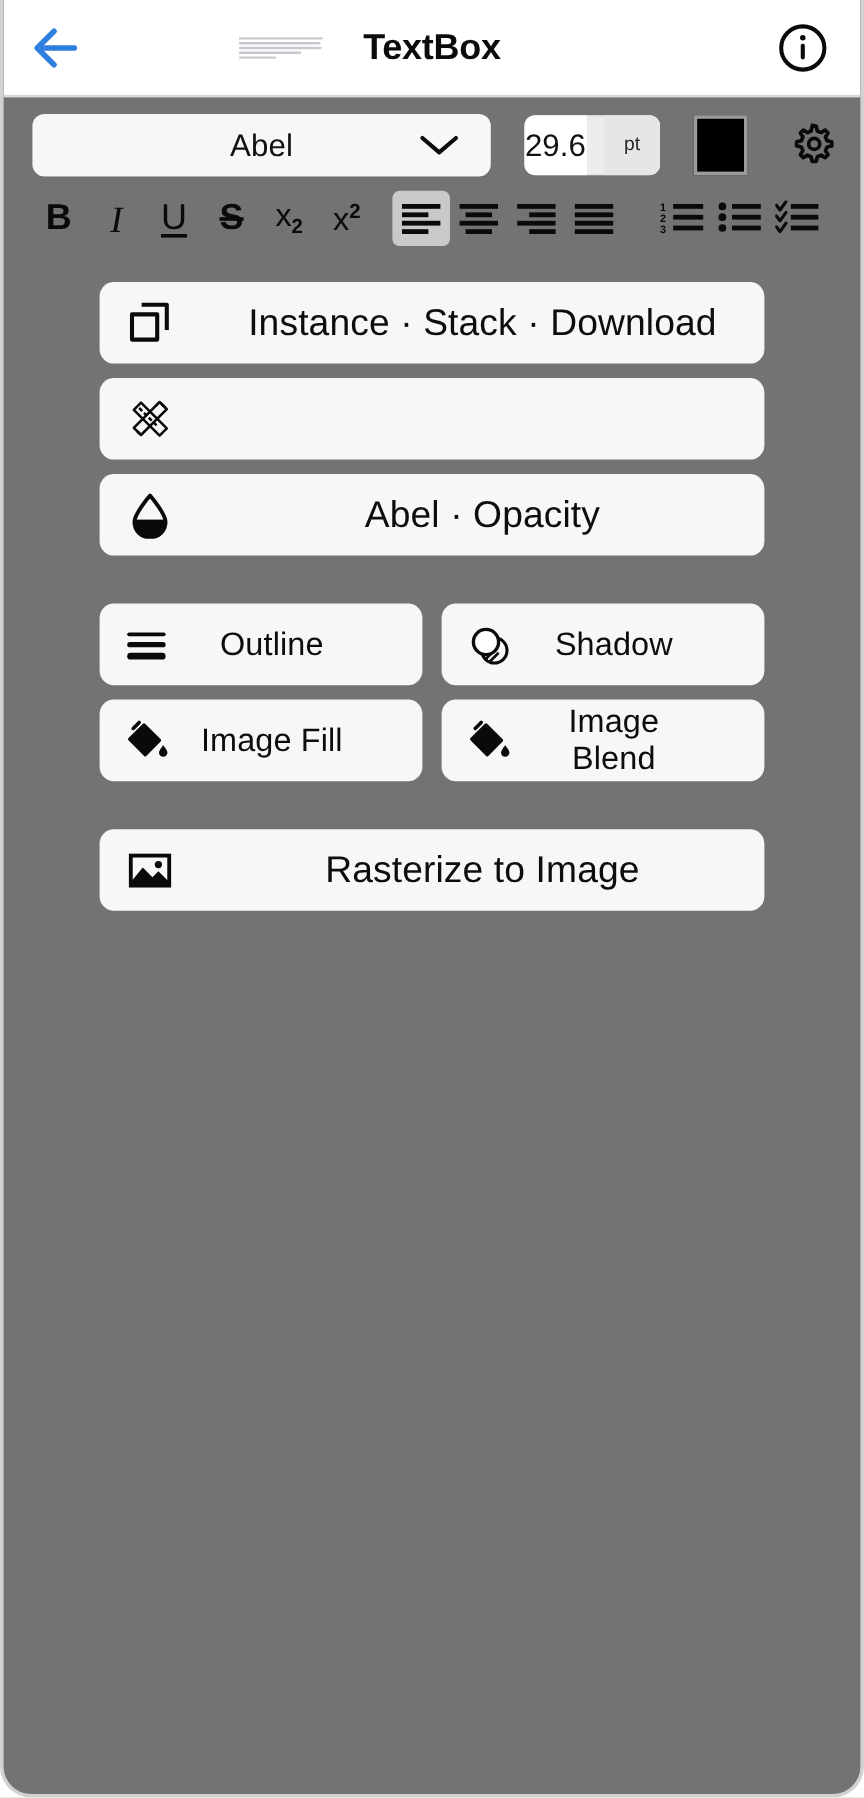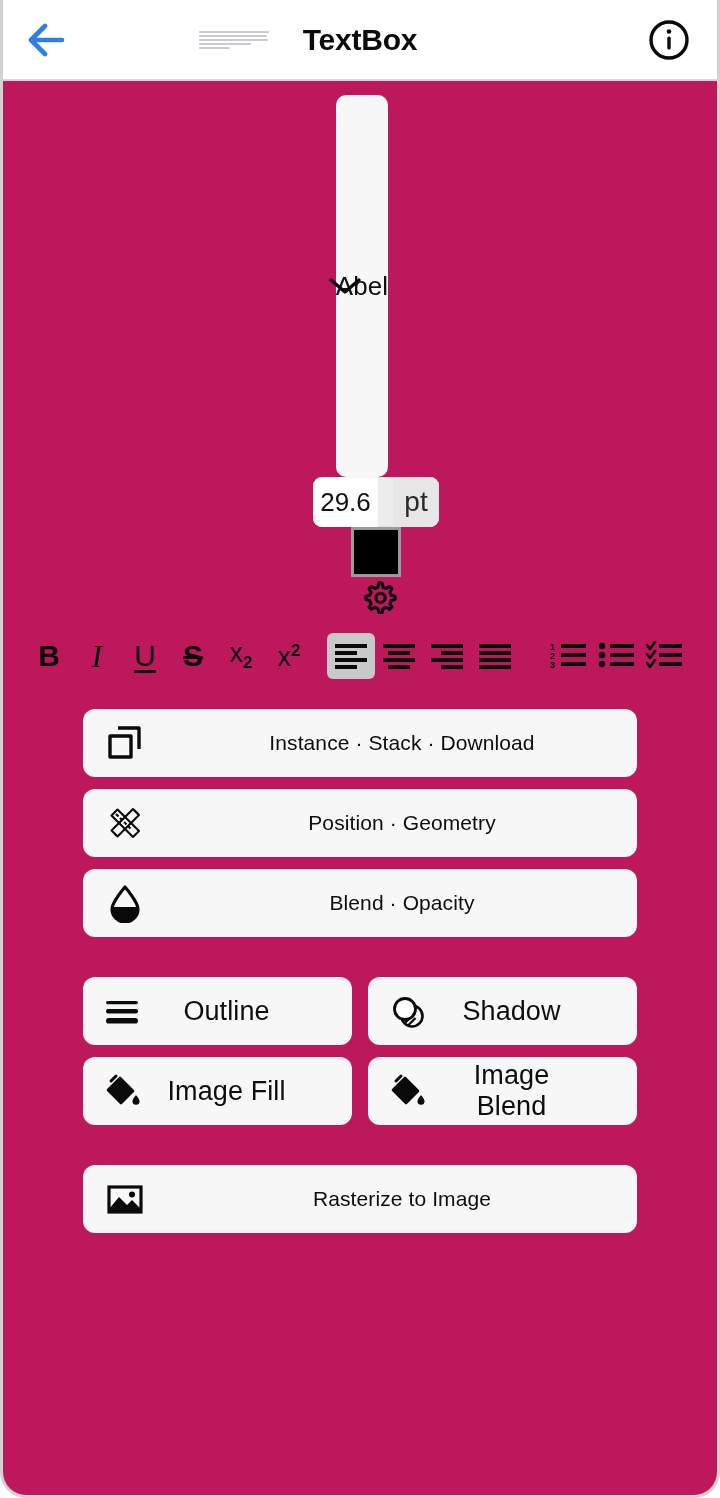--- a/index.html
+++ b/index.html
@@ -5,21 +5,21 @@
   * { box-sizing: border-box; margin: 0; padding: 0; }
   html, body {
     width: 720px; height: 1498px;
     font-family: "Liberation Sans", sans-serif;
     background: #ffffff;
     overflow: hidden;
   }
   #screen {
     position: relative;
     width: 720px; height: 1498px;
-    background: #be185d;
+    background: #737373;
     border-left: 3px solid #d2d2d2;
     border-right: 3px solid #d2d2d2;
     border-bottom: 3px solid #d2d2d2;
     border-radius: 0 0 26px 26px;
     overflow: hidden;
   }
 
   
   .header {
     position: relative;
@@ -58,21 +58,20 @@
     width: 56px; height: 56px;
     display: flex; align-items: center; justify-content: center;
     cursor: pointer;
   }
 
   
   .font-row {
     display: flex; align-items: center;
     padding: 14px 20px 8px 24px;
     gap: 0;
-    flex-direction: column;
   }
   .font-select {
     flex: 0 0 382px; height: 52px;
     background: #f7f7f7; border-radius: 10px;
     display: flex; align-items: center; justify-content: center;
     position: relative; cursor: pointer;
     box-shadow: 0 1px 1px rgba(0,0,0,0.05);
   }
   .font-select .fname {
     font-size: 26px; color: #111; letter-spacing: 0.1px;
@@ -89,21 +88,21 @@
   }
   .size-value {
     flex: 1 1 auto; background: #ffffff;
     display: flex; align-items: center; justify-content: center;
     font-size: 26px; color: #111; border-radius: 9px 0 0 9px;
     cursor: text;
   }
   .size-unit {
     flex: 0 0 46px; background: #e6e6e6;
     display: flex; align-items: center; justify-content: center;
-    font-size: 28px; color: #2a2a2a; margin-left: 15px;
+    font-size: 16px; color: #2a2a2a; margin-left: 15px;
   }
   .color-swatch {
     margin-left: 28px;
     width: 50px; height: 50px;
     background: #000000;
     border: 3px solid #9b9b9b;
     cursor: pointer;
   }
   .gear-btn {
     margin-left: 34px; width: 44px; height: 44px;
@@ -141,21 +140,21 @@
     height: 68px; background: #f7f7f7; border-radius: 12px;
     display: flex; align-items: center; cursor: pointer;
     margin-bottom: 12px; position: relative;
   }
   .card .cicon {
     width: 84px; flex: 0 0 84px;
     display: flex; align-items: center; justify-content: center;
   }
   .card .clabel {
     flex: 1 1 auto; text-align: center;
-    font-size: 21px; color: #0d0d0d; letter-spacing: 0.1px;
+    font-size: 31px; color: #0d0d0d; letter-spacing: 0.1px;
   }
   .group-gap { height: 28px; }
 
   .grid2 { display: flex; gap: 16px; margin-bottom: 12px; }
   .grid2 .card { flex: 1 1 0; margin-bottom: 0; }
   .grid2 .card .cicon { width: 78px; flex: 0 0 78px; }
   .grid2 .card .clabel { padding-right: 60px; font-size: 27px; }
 
   svg { display: block; }
 </style>
@@ -349,36 +348,35 @@
         <svg width="40" height="40" viewBox="0 0 40 40">
           <g stroke="#0a0a0a" stroke-width="2.1" fill="none" stroke-linejoin="round">
             <path d="M6.5 12.5 L12.5 6.5 L34 28 L28 34 Z"></path>
             <path d="M11 11 L13.5 13.5 M15 15 L17.5 17.5 M19 19 L21.5 21.5 M23 23 L25.5 25.5"></path>
             <path d="M6.5 27.5 L12.5 33.5 L34 12 L28 6 Z"></path>
             <path d="M29.2 7.2 L32.8 10.8"></path>
             <path d="M9 30 L12 33"></path>
           </g>
         </svg>
       </div>
-      <div class="clabel">Position · Geometry</div>
     </div>
 
     <div class="card">
       <div class="cicon">
         <svg width="40" height="40" viewBox="0 0 40 40">
           <defs>
             <clipPath id="dropclip">
               <path d="M20 4 C20 4 7 19 7 26 A13 13 0 0 0 33 26 C33 19 20 4 20 4 Z"></path>
             </clipPath>
           </defs>
           <path d="M20 4 C20 4 7 19 7 26 A13 13 0 0 0 33 26 C33 19 20 4 20 4 Z" fill="none" stroke="#0a0a0a" stroke-width="3.2" stroke-linejoin="round"></path>
           <rect x="5" y="24" width="30" height="18" fill="#0a0a0a" clip-path="url(#dropclip)"></rect>
         </svg>
       </div>
-      <div class="clabel">Blend · Opacity</div>
+      <div class="clabel">Abel · Opacity</div>
     </div>
 
     <div class="group-gap"></div>
 
     <div class="grid2">
       <div class="card">
         <div class="cicon">
           <svg width="40" height="32" viewBox="0 0 40 32">
             <rect x="4" y="6" width="32" height="3.2" rx="1.6" fill="#0a0a0a"></rect>
             <rect x="4" y="14" width="32" height="4.4" rx="2.2" fill="#0a0a0a"></rect>

